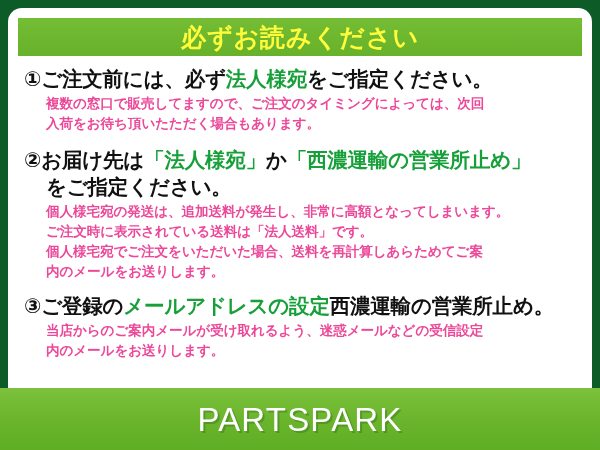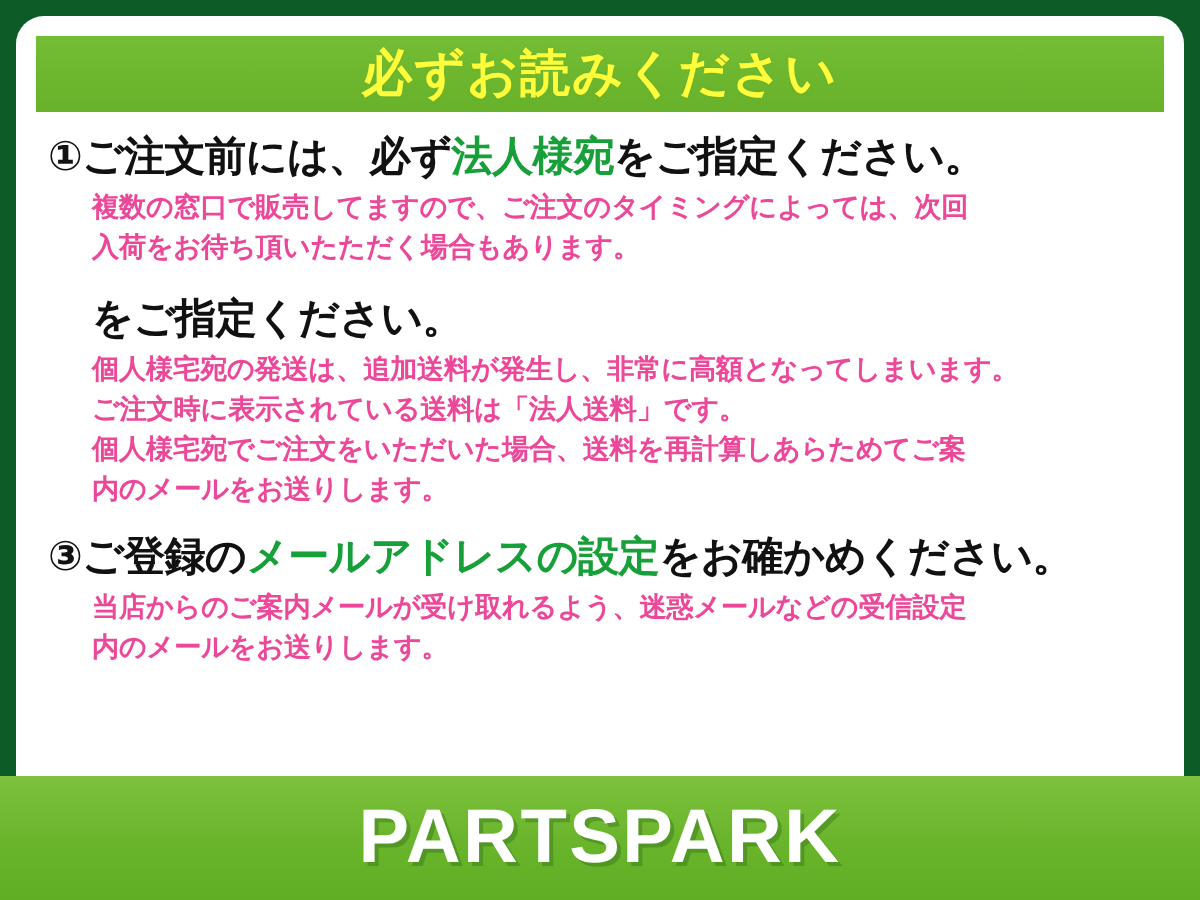--- a/index.html
+++ b/index.html
@@ -113,22 +113,22 @@
     width: 600px;
     height: 62px;
     background: #6cb72e;
     background: linear-gradient(180deg, #7dc13c 0%, #69b42b 55%, #5fae24 100%);
     display: flex;
     align-items: center;
     justify-content: center;
   }
   .brand-name {
     color: #ffffff;
-    font-size: 38px;
-    font-weight: bold;
+    font-size: 33px;
+    font-weight: normal;
     letter-spacing: 1.2px;
     line-height: 1;
     text-shadow: 2px 2px 0 rgba(45,105,25,0.38);
   }
 </style>
 </head>
 <body>
 
 <div class="notice-frame">
 
@@ -144,32 +144,35 @@
         <div class="item-heading">
           <span>①</span><span>ご注文前には、必ず</span><span class="hl">法人様宛</span><span>をご指定ください。</span>
         </div>
         <div class="item-detail">
           <span class="detail-line">複数の窓口で販売してますので、ご注文のタイミングによっては、次回</span>
           <span class="detail-line">入荷をお待ち頂いたただく場合もあります。</span>
         </div>
       </div>
 
       <div class="notice-item item-2">
+        <div class="item-heading">
+          <span>②</span><span>お届け先は</span><span class="hl">「法人様宛」</span><span>か</span><span class="hl">「西濃運輸の営業所止め」</span>
+        </div>
         <div class="item-heading item-heading-l2">をご指定ください。</div>
         <div class="item-detail">
           <span class="detail-line">個人様宅宛の発送は、追加送料が発生し、非常に高額となってしまいます。</span>
           <span class="detail-line">ご注文時に表示されている送料は「法人送料」です。</span>
           <span class="detail-line">個人様宅宛でご注文をいただいた場合、送料を再計算しあらためてご案</span>
           <span class="detail-line">内のメールをお送りします。</span>
         </div>
       </div>
 
       <div class="notice-item item-3">
         <div class="item-heading">
-          <span>③</span><span>ご登録の</span><span class="hl">メールアドレスの設定</span><span>をお確かめください。</span>
+          <span>③</span><span>ご登録の</span><span class="hl">メールアドレスの設定</span><span>西濃運輸の営業所止め。</span>
         </div>
         <div class="item-detail">
           <span class="detail-line">当店からのご案内メールが受け取れるよう、迷惑メールなどの受信設定</span>
           <span class="detail-line">内のメールをお送りします。</span>
         </div>
       </div>
 
     </div>
   </div>
 

